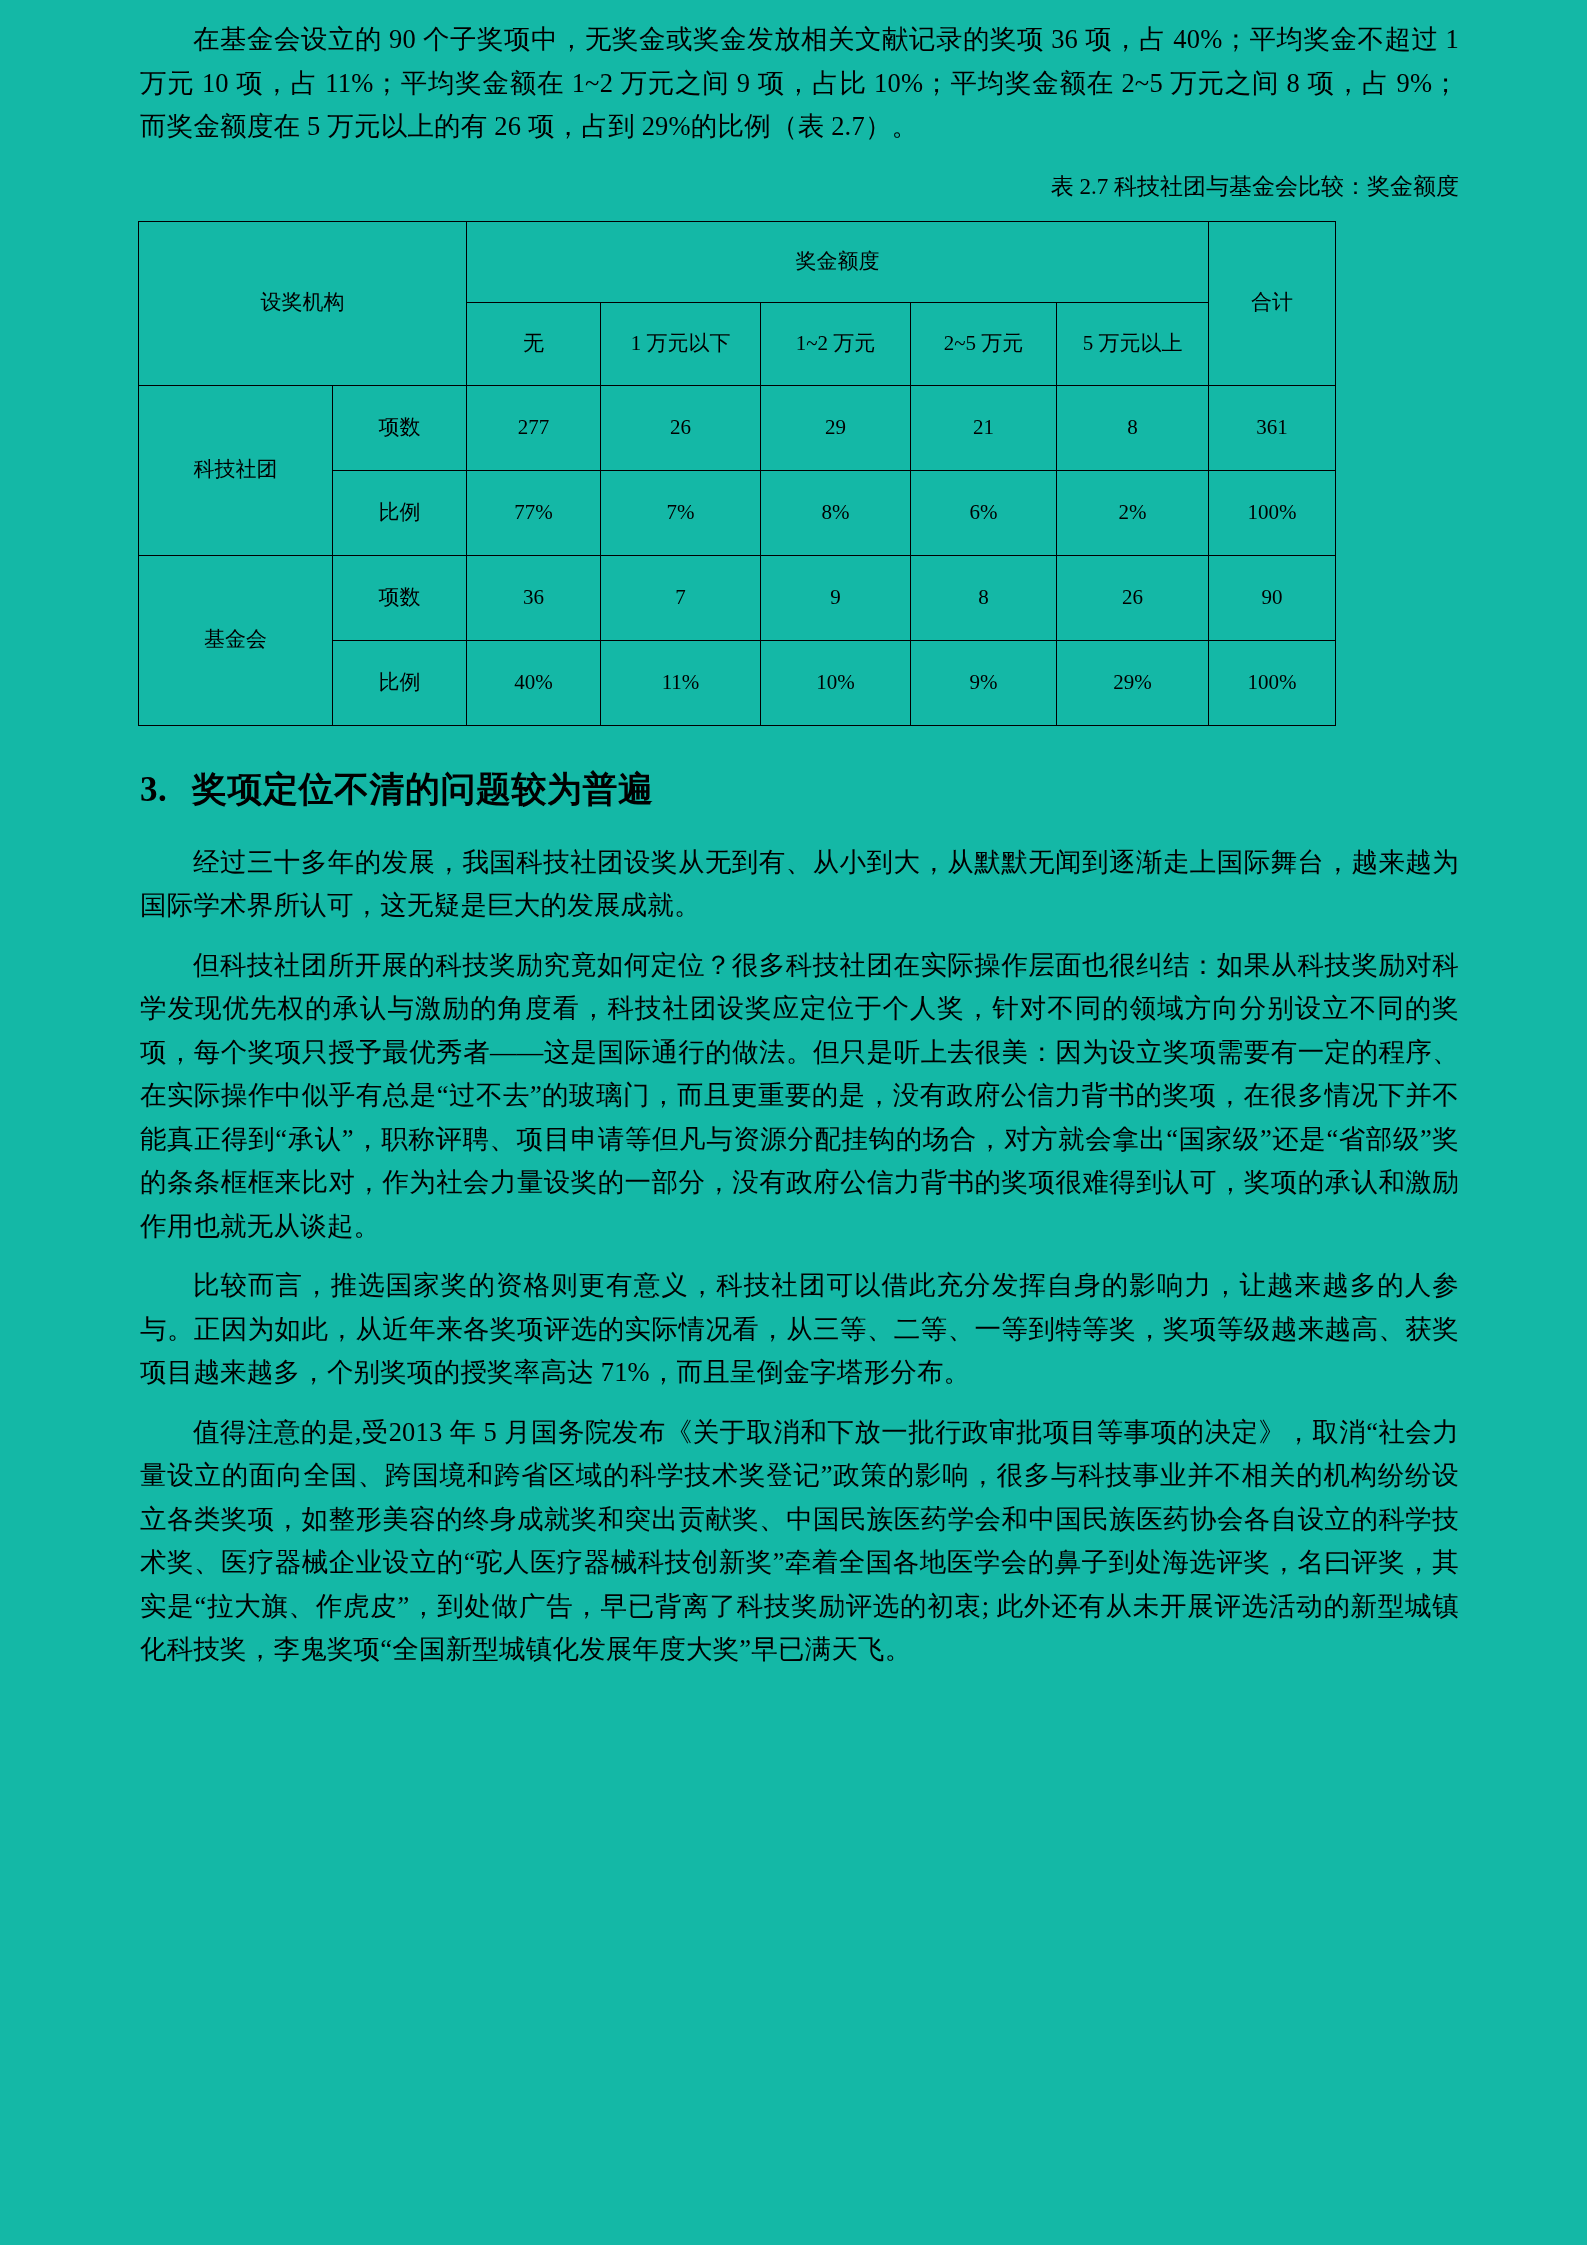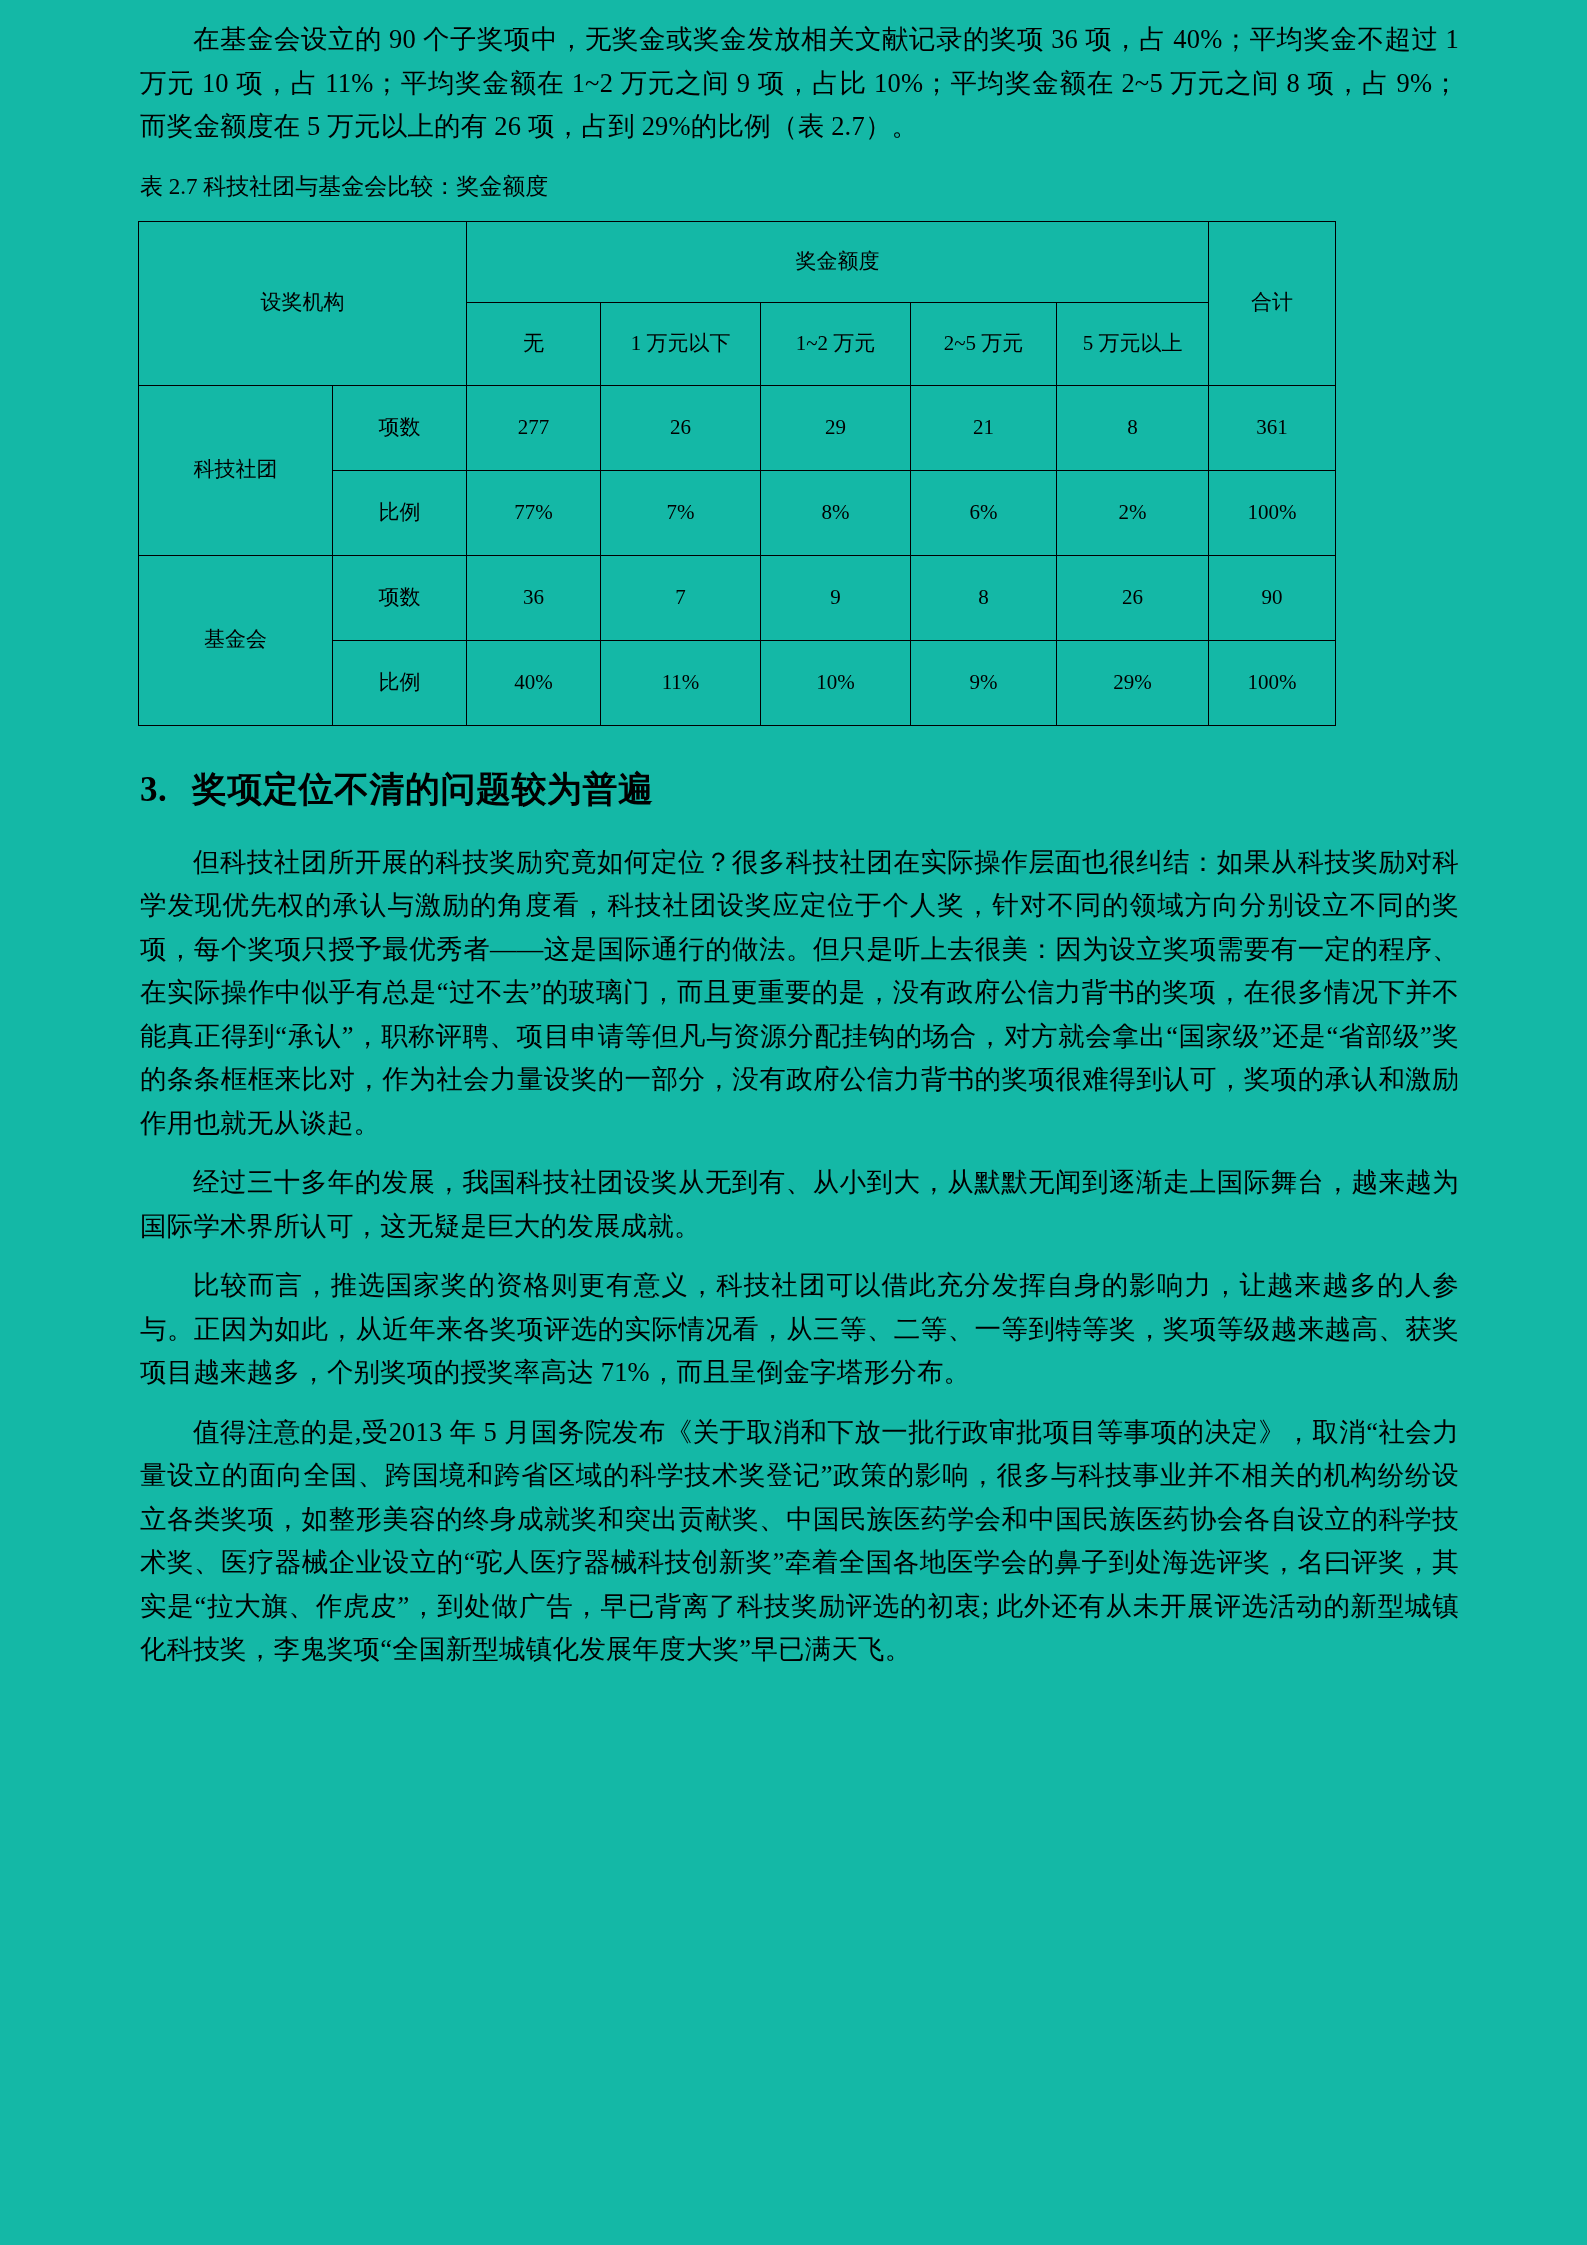--- a/index.html
+++ b/index.html
@@ -26,21 +26,21 @@
     text-align: justify;
     text-justify: inter-ideograph;
     margin: 0 0 16px 0;
     letter-spacing: 0.2px;
   }
   .para.indent {
     text-indent: 2em;
   }
   .table-caption {
     font-size: 23px;
-    text-align: left;
+    text-align: right;
     margin: 22px 0 18px 0;
     line-height: 32px;
   }
   table.tbl {
     border-collapse: collapse;
     width: 1197px;
     margin: 0 auto 0 -2px;
     table-layout: fixed;
   }
   table.tbl td {
@@ -159,18 +159,18 @@
         <td class="r-cell total-low">100%</td>
       </tr>
     </tbody>
   </table>
   </div>
 
   <div class="heading3">
     <span class="num">3.</span><span>奖项定位不清的问题较为普遍</span>
   </div>
 
+  <p class="para indent">经过三十多年的发展，我国科技社团设奖从无到有、从小到大，从默默无闻到逐渐走上国际舞台，越来越为国际学术界所认可，这无疑是巨大的发展成就。</p>
   <p class="para indent">但科技社团所开展的科技奖励究竟如何定位？很多科技社团在实际操作层面也很纠结：如果从科技奖励对科学发现优先权的承认与激励的角度看，科技社团设奖应定位于个人奖，针对不同的领域方向分别设立不同的奖项，每个奖项只授予最优秀者——这是国际通行的做法。但只是听上去很美：因为设立奖项需要有一定的程序、在实际操作中似乎有总是“过不去”的玻璃门，而且更重要的是，没有政府公信力背书的奖项，在很多情况下并不能真正得到“承认”，职称评聘、项目申请等但凡与资源分配挂钩的场合，对方就会拿出“国家级”还是“省部级”奖的条条框框来比对，作为社会力量设奖的一部分，没有政府公信力背书的奖项很难得到认可，奖项的承认和激励作用也就无从谈起。</p>
-  <p class="para indent">经过三十多年的发展，我国科技社团设奖从无到有、从小到大，从默默无闻到逐渐走上国际舞台，越来越为国际学术界所认可，这无疑是巨大的发展成就。</p>
   <p class="para indent">比较而言，推选国家奖的资格则更有意义，科技社团可以借此充分发挥自身的影响力，让越来越多的人参与。正因为如此，从近年来各奖项评选的实际情况看，从三等、二等、一等到特等奖，奖项等级越来越高、获奖项目越来越多，个别奖项的授奖率高达 71%，而且呈倒金字塔形分布。</p>
   <p class="para indent">值得注意的是,受2013 年 5 月国务院发布《关于取消和下放一批行政审批项目等事项的决定》，取消“社会力量设立的面向全国、跨国境和跨省区域的科学技术奖登记”政策的影响，很多与科技事业并不相关的机构纷纷设立各类奖项，如整形美容的终身成就奖和突出贡献奖、中国民族医药学会和中国民族医药协会各自设立的科学技术奖、医疗器械企业设立的“驼人医疗器械科技创新奖”牵着全国各地医学会的鼻子到处海选评奖，名曰评奖，其实是“拉大旗、作虎皮”，到处做广告，早已背离了科技奖励评选的初衷; 此外还有从未开展评选活动的新型城镇化科技奖，李鬼奖项“全国新型城镇化发展年度大奖”早已满天飞。</p>
 
 </div>
 
 </body></html>

